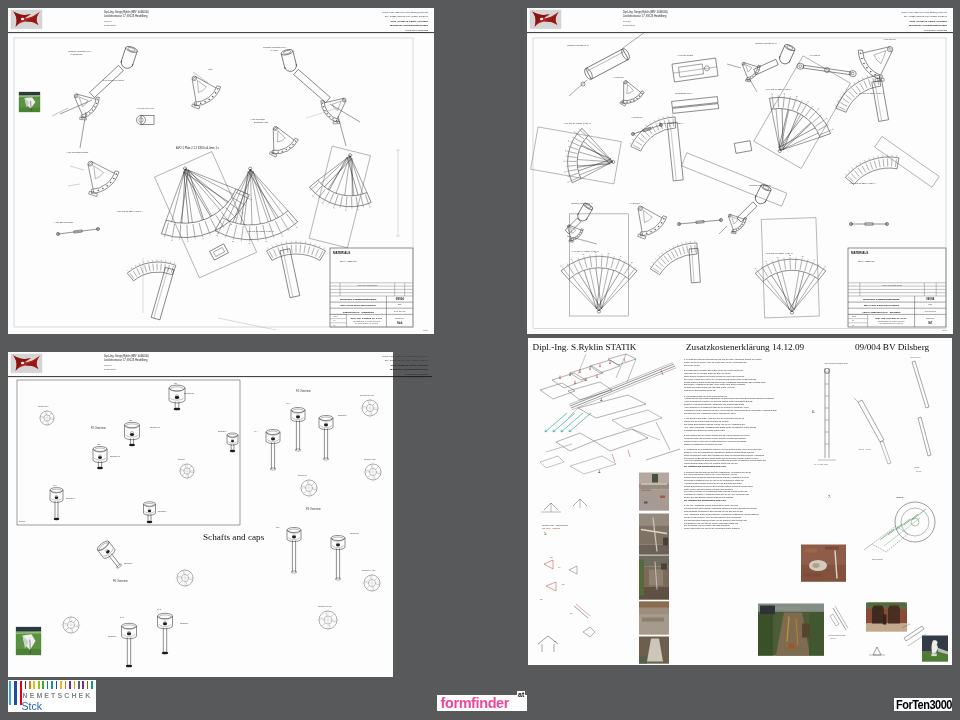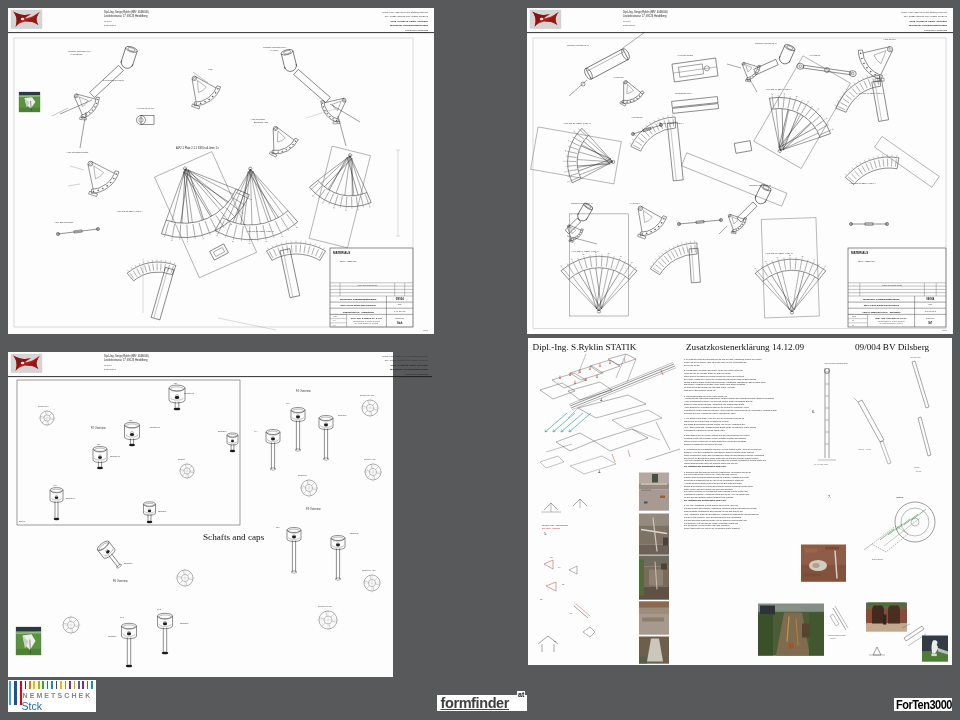--- a/index.html
+++ b/index.html
@@ -1972,19 +1972,19 @@
 <div style="position:absolute;left:65.5px;top:1px;width:1.7px;height:8px;background:#c7a008;"></div>
 <div style="position:absolute;left:69.9px;top:1px;width:1.7px;height:8px;background:#5b6670;"></div>
 <div style="position:absolute;left:74.3px;top:1px;width:1.7px;height:8px;background:#7b2d8b;"></div>
 <div style="position:absolute;left:78.8px;top:1px;width:1.7px;height:8px;background:#6b6f1d;"></div>
 <div style="position:absolute;left:83.2px;top:1px;width:1.7px;height:8px;background:#0f9b8e;"></div>
 <div style="position:absolute;left:14.5px;top:12.2px;font-size:7px;font-weight:bold;letter-spacing:2.1px;color:#85888b;">NEMETSCHEK</div>
 <div style="position:absolute;left:13.5px;top:20px;font-size:10.5px;color:#2166ad;">Stck</div>
 </div>
 
 <div style="position:absolute;left:437px;top:694.5px;width:90px;height:16.5px;background:#fff;">
-<div style="position:absolute;left:3.5px;top:0.2px;font-size:14.5px;font-weight:bold;color:#404040;letter-spacing:-0.4px;text-decoration:underline;">formfinder</div>
+<div style="position:absolute;left:3.5px;top:0.2px;font-size:14.5px;font-weight:bold;color:#ec4899;letter-spacing:-0.4px;">formfinder</div>
 <div style="position:absolute;left:80px;top:-3.5px;font-size:7px;font-weight:bold;color:#161616;background:#fff;padding:0 1px;">at</div>
 </div>
 
 <div style="position:absolute;left:894px;top:697.5px;width:58px;height:13.5px;background:#fff;">
 <div style="position:absolute;left:2px;top:0.5px;font-size:11px;font-weight:bold;color:#000;letter-spacing:-0.5px;transform:scaleY(1.08);transform-origin:top;">ForTen3000</div>
 </div>
 </div>
 </body></html>

